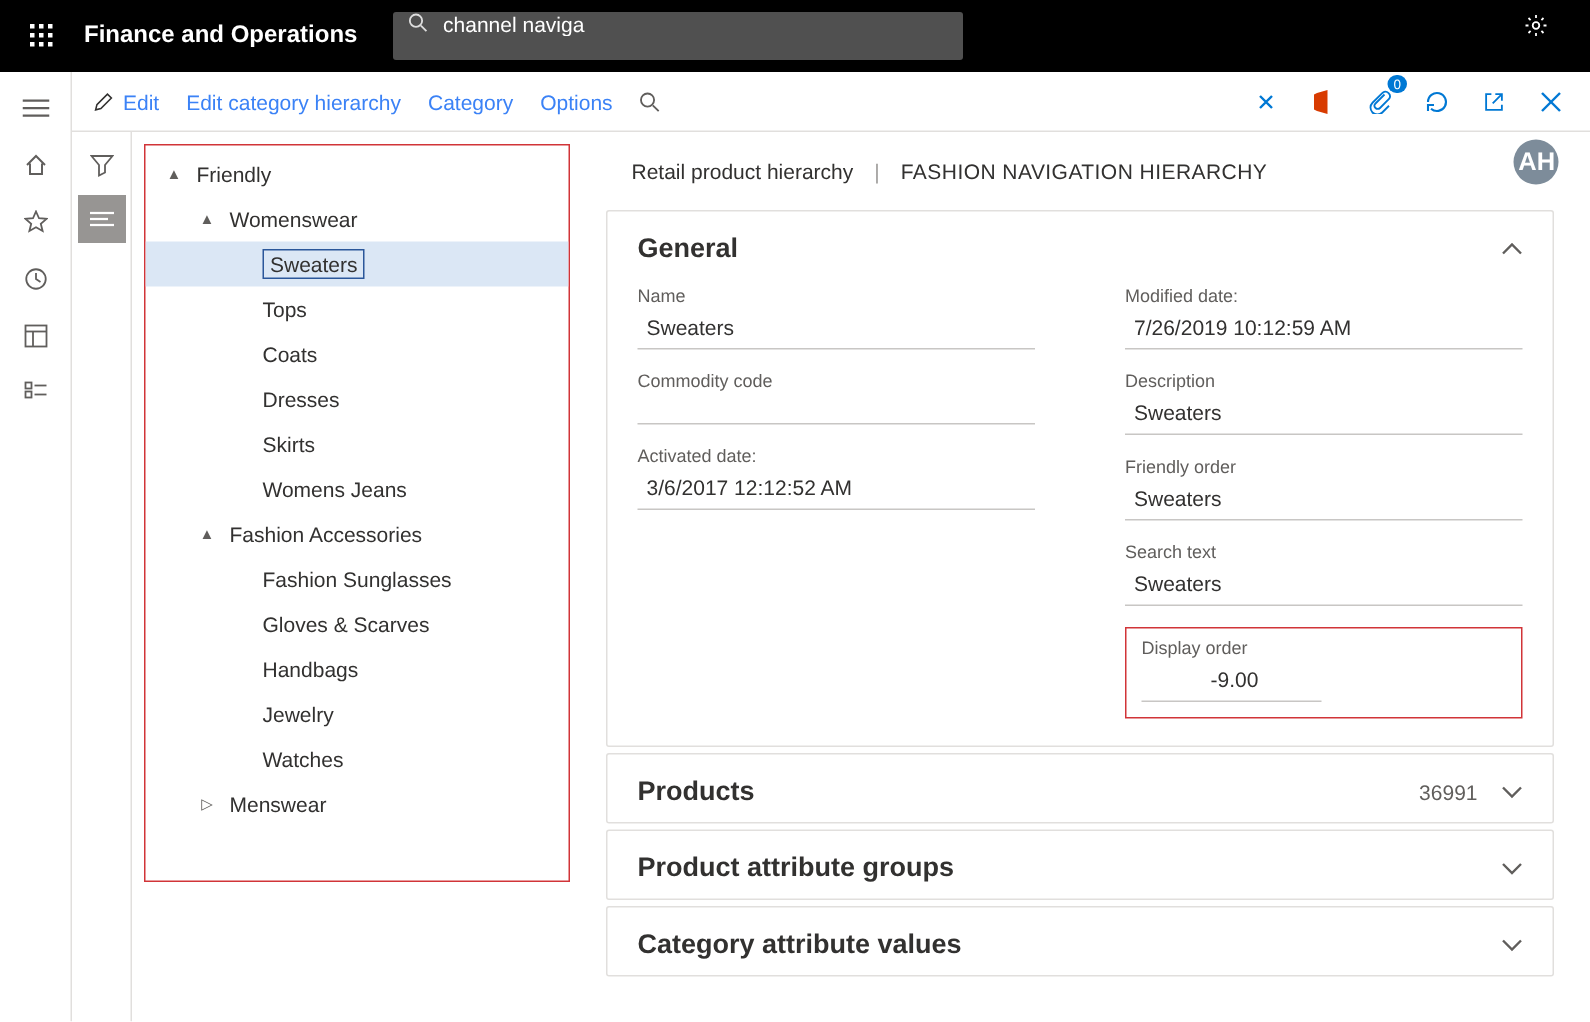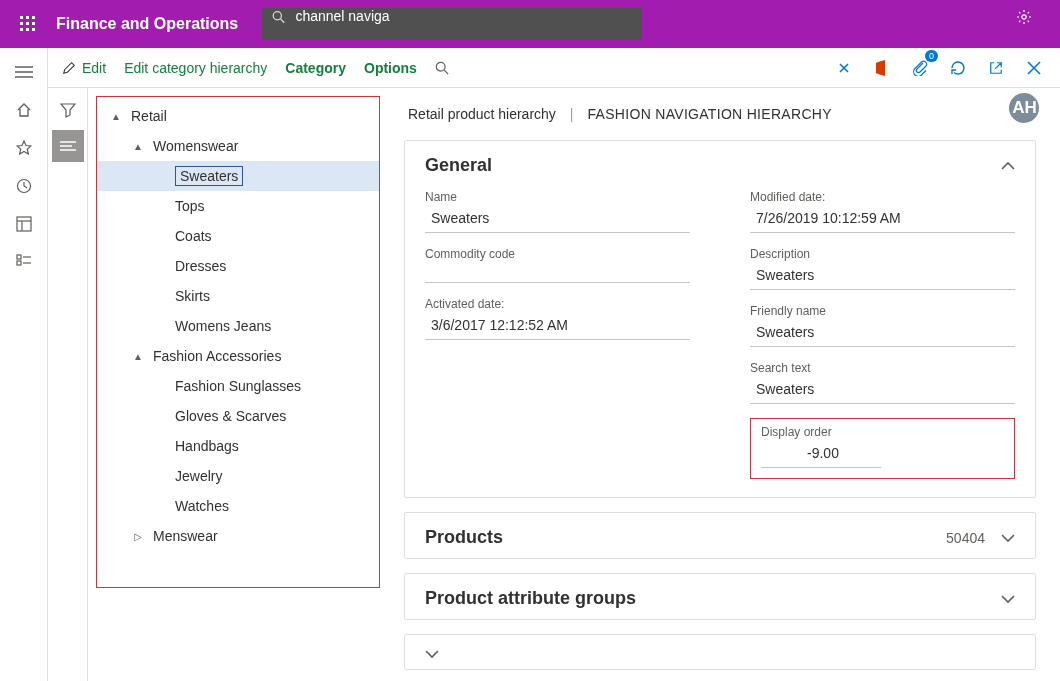--- a/index.html
+++ b/index.html
@@ -1,44 +1,44 @@
 <!DOCTYPE html>
 <html><head>
 <meta charset="utf-8">
 <style>
   * { box-sizing: border-box; margin: 0; padding: 0; font-family: "Segoe UI", -apple-system, sans-serif; }
   body { background: #fff; color: #323130; font-size: 14px; width: 1060px; height: 681px; overflow: hidden; display: flex; flex-direction: column; }
 
   
-  .topbar { height: 48px; background: #a21caf; color: #fff; display: flex; align-items: center; padding: 0 8px; flex-shrink: 0; }
+  .topbar { height: 48px; background: #000000; color: #fff; display: flex; align-items: center; padding: 0 8px; flex-shrink: 0; }
   .waffle { width: 40px; height: 48px; display: flex; align-items: center; justify-content: center; cursor: pointer; }
   .app-title { font-weight: 600; font-size: 16px; margin-left: 8px; margin-right: 24px; white-space: nowrap; }
-  .searchbox { background: #505050; height: 32px; width: 380px; display: flex; align-items: flex-end; border-radius: 2px; padding: 16px 10px; color: #ddd; }
+  .searchbox { background: #505050; height: 32px; width: 380px; display: flex; align-items: flex-start; border-radius: 2px; padding: 0 10px; color: #ddd; }
   .searchbox svg { margin-right: 10px; }
   .searchbox input { background: transparent; border: none; color: #fff; outline: none; font-size: 14px; width: 100%; }
   .top-spacer { flex: 1; }
   .top-right { display: flex; align-items: center; gap: 2px; flex-direction: column; }
   .top-btn { width: 44px; height: 48px; display: flex; align-items: center; justify-content: center; cursor: pointer; }
   .company { font-size: 13px; padding: 0 10px; }
   .avatar { width: 30px; height: 30px; border-radius: 50%; background: #7d8c9a; color: #fff; display: flex; align-items: center; justify-content: center; font-size: 17px; font-weight: 600; margin: 0 6px; }
 
   
   .shell { flex: 1; display: flex; min-height: 0; }
 
   
   .rail { width: 48px; border-right: 1px solid #e1dfdd; display: flex; flex-direction: column; align-items: center; padding-top: 6px; gap: 2px; flex-shrink: 0; }
   .rail-btn { width: 40px; height: 36px; display: flex; align-items: center; justify-content: center; cursor: pointer; color: #605e5c; }
 
   
   .main { flex: 1; display: flex; flex-direction: column; min-width: 0; }
 
   
   .actionbar { height: 40px; border-bottom: 1px solid #e1dfdd; display: flex; align-items: center; padding: 0 12px; gap: 14px; flex-shrink: 0; }
-  .action { display: flex; align-items: center; gap: 6px; font-size: 14px; color: #15803d; cursor: pointer; padding: 4px 2px; }
-  .action.strong { font-weight: 700; }
+  .action { display: flex; align-items: center; gap: 6px; font-size: 14px; color: #3b82f6; cursor: pointer; padding: 4px 2px; }
+  .action.strong { font-weight: 400; }
   .action-icons { margin-left: auto; display: flex; align-items: center; gap: 10px; }
   .action-icon { width: 28px; height: 28px; display: flex; align-items: center; justify-content: center; cursor: pointer; color: #0078d4; }
 
   
   .content { flex: 1; display: flex; min-height: 0; }
 
   
   .tooldock { width: 40px; border-right: 1px solid #e1dfdd; display: flex; flex-direction: column; align-items: center; padding-top: 6px; flex-shrink: 0; }
   .dock-btn { width: 32px; height: 32px; display: flex; align-items: center; justify-content: center; cursor: pointer; color: #605e5c; margin-bottom: 4px; }
   .dock-btn.active { background: #979593; color: #fff; }
@@ -50,25 +50,25 @@
   .caret { width: 14px; display: inline-flex; justify-content: center; color: #605e5c; font-size: 10px; margin-right: 8px; }
   .tlabel { color: #323130; }
   .tnode.selected { background: #dbe7f5; }
   .tnode.selected .tlabel { border: 1px solid #2b579a; padding: 1px 4px; background: #dbe7f5; }
   .ind1 { padding-left: 12px; }
   .ind2 { padding-left: 34px; }
   .ind3 { padding-left: 56px; }
 
   
   .detail { flex: 1; padding: 12px 24px 12px 16px; overflow: auto; }
-  .breadcrumb { display: flex; align-items: center; gap: 14px; font-size: 14px; color: #323130; margin: 6px 0 18px 4px; }
+  .breadcrumb { display: flex; align-items: center; gap: 14px; font-size: 14px; color: #323130; margin: 6px 0 18px 17px; }
   .bc-sep { color: #a19f9d; }
   .bc-strong { text-transform: uppercase; letter-spacing: 0.3px; }
 
-  .card { border: 1px solid #e1dfdd; border-radius: 2px; background: #fff; margin-bottom: 14px; }
+  .card { border: 1px solid #e1dfdd; border-radius: 2px; background: #fff; margin-bottom: 4px; }
   .card-head { display: flex; align-items: center; justify-content: space-between; padding: 14px 20px 10px 20px; cursor: pointer; }
   .card-title { font-size: 18px; font-weight: 600; color: #323130; }
   .card-count { color: #605e5c; font-size: 14px; margin-left: auto; margin-right: 16px; }
   .chev { color: #605e5c; }
 
   .card-body { padding: 4px 20px 18px 20px; display: flex; gap: 60px; }
   .col { flex: 1; display: flex; flex-direction: column; gap: 14px; min-width: 0; }
 
   .field-label { font-size: 12px; color: #605e5c; margin-bottom: 2px; }
   .field-value { font-size: 14px; color: #323130; border-bottom: 1px solid #c8c6c4; padding: 4px 2px 6px 6px; }
@@ -251,21 +251,21 @@
               <line x1="0" y1="6" x2="12" y2="6" stroke="#fff" stroke-width="1.5"></line>
               <line x1="0" y1="10" x2="16" y2="10" stroke="#fff" stroke-width="1.5"></line>
             </svg>
         </div>
       </div>
 
       <div class="treepane">
         <div class="tree">
           <div class="tnode ind1">
               <span class="caret">▲</span>
-              <span class="tlabel">Retail</span>
+              <span class="tlabel">Friendly</span>
             </div>
 
           <div class="tnode ind2">
               <span class="caret">▲</span>
               <span class="tlabel">Womenswear</span>
             </div>
           <div class="tnode ind3 selected">
               <span class="caret"></span>
               <span class="tlabel">Sweaters</span>
             </div>
@@ -356,39 +356,39 @@
             <div class="col">
               <div>
                 <div class="field-label">Modified date:</div>
                 <div class="field-value">7/26/2019 10:12:59 AM</div>
               </div>
               <div>
                 <div class="field-label">Description</div>
                 <div class="field-value">Sweaters</div>
               </div>
               <div>
-                <div class="field-label">Friendly name</div>
+                <div class="field-label">Friendly order</div>
                 <div class="field-value">Sweaters</div>
               </div>
               <div>
                 <div class="field-label">Search text</div>
                 <div class="field-value">Sweaters</div>
               </div>
               <div class="highlight">
                 <div class="field-label">Display order</div>
                 <div class="field-value" style="max-width:120px">-9.00</div>
               </div>
             </div>
           </div>
         </div>
 
         <div class="card">
           <div class="card-head">
             <span class="card-title">Products</span>
-            <span class="card-count">50404</span>
+            <span class="card-count">36991</span>
             <span class="chev">
               <svg width="14" height="10" viewBox="0 0 14 10">
                   <path d="M1 2l6 6 6-6" fill="none" stroke="#605e5c" stroke-width="1.6"></path>
                 </svg>
             </span>
           </div>
         </div>
 
         <div class="card">
           <div class="card-head">
@@ -396,20 +396,21 @@
             <span class="chev">
               <svg width="14" height="10" viewBox="0 0 14 10">
                   <path d="M1 2l6 6 6-6" fill="none" stroke="#605e5c" stroke-width="1.6"></path>
                 </svg>
             </span>
           </div>
         </div>
 
         <div class="card">
           <div class="card-head">
+            <span class="card-title">Category attribute values</span>
             <span class="chev">
               <svg width="14" height="10" viewBox="0 0 14 10">
                   <path d="M1 2l6 6 6-6" fill="none" stroke="#605e5c" stroke-width="1.6"></path>
                 </svg>
             </span>
           </div>
         </div>
 
       </div>
     </div>

